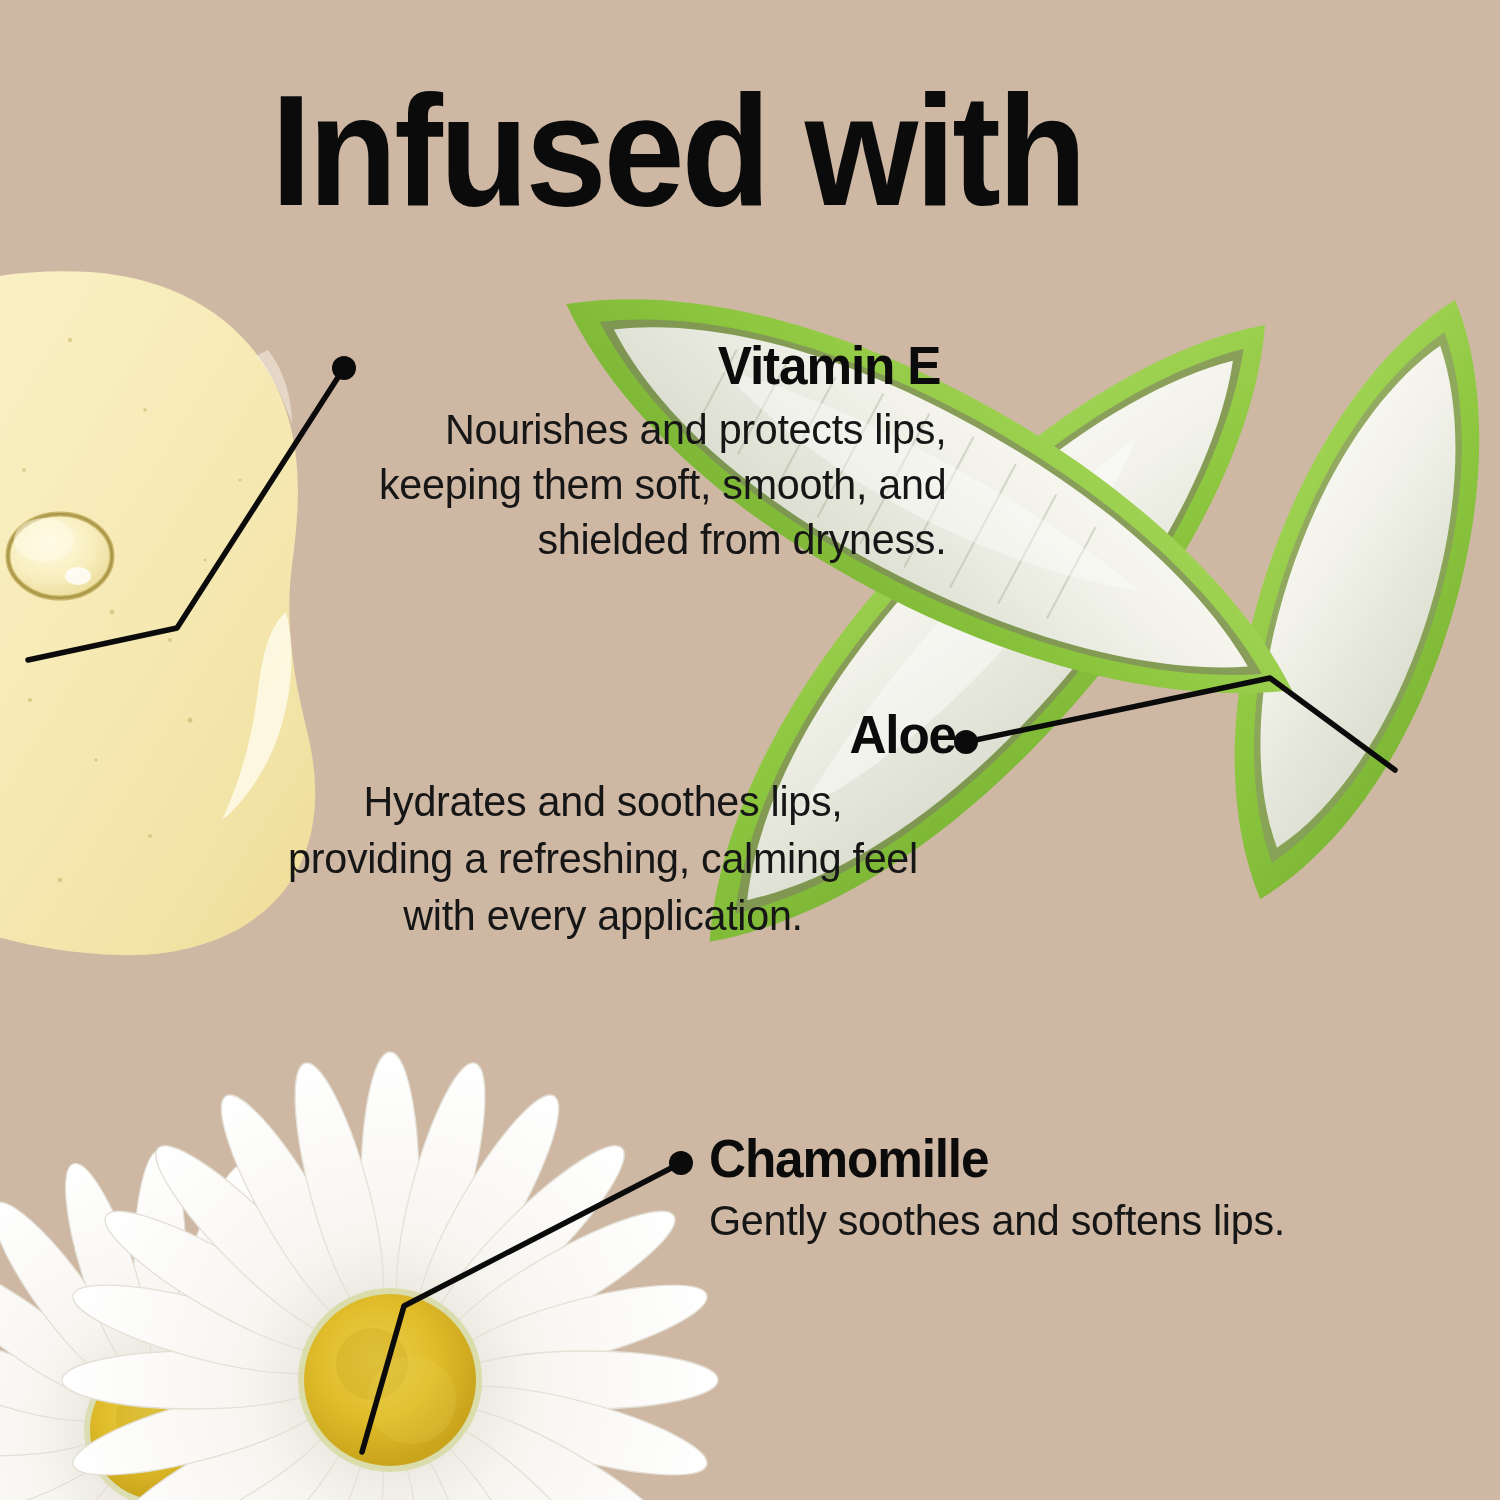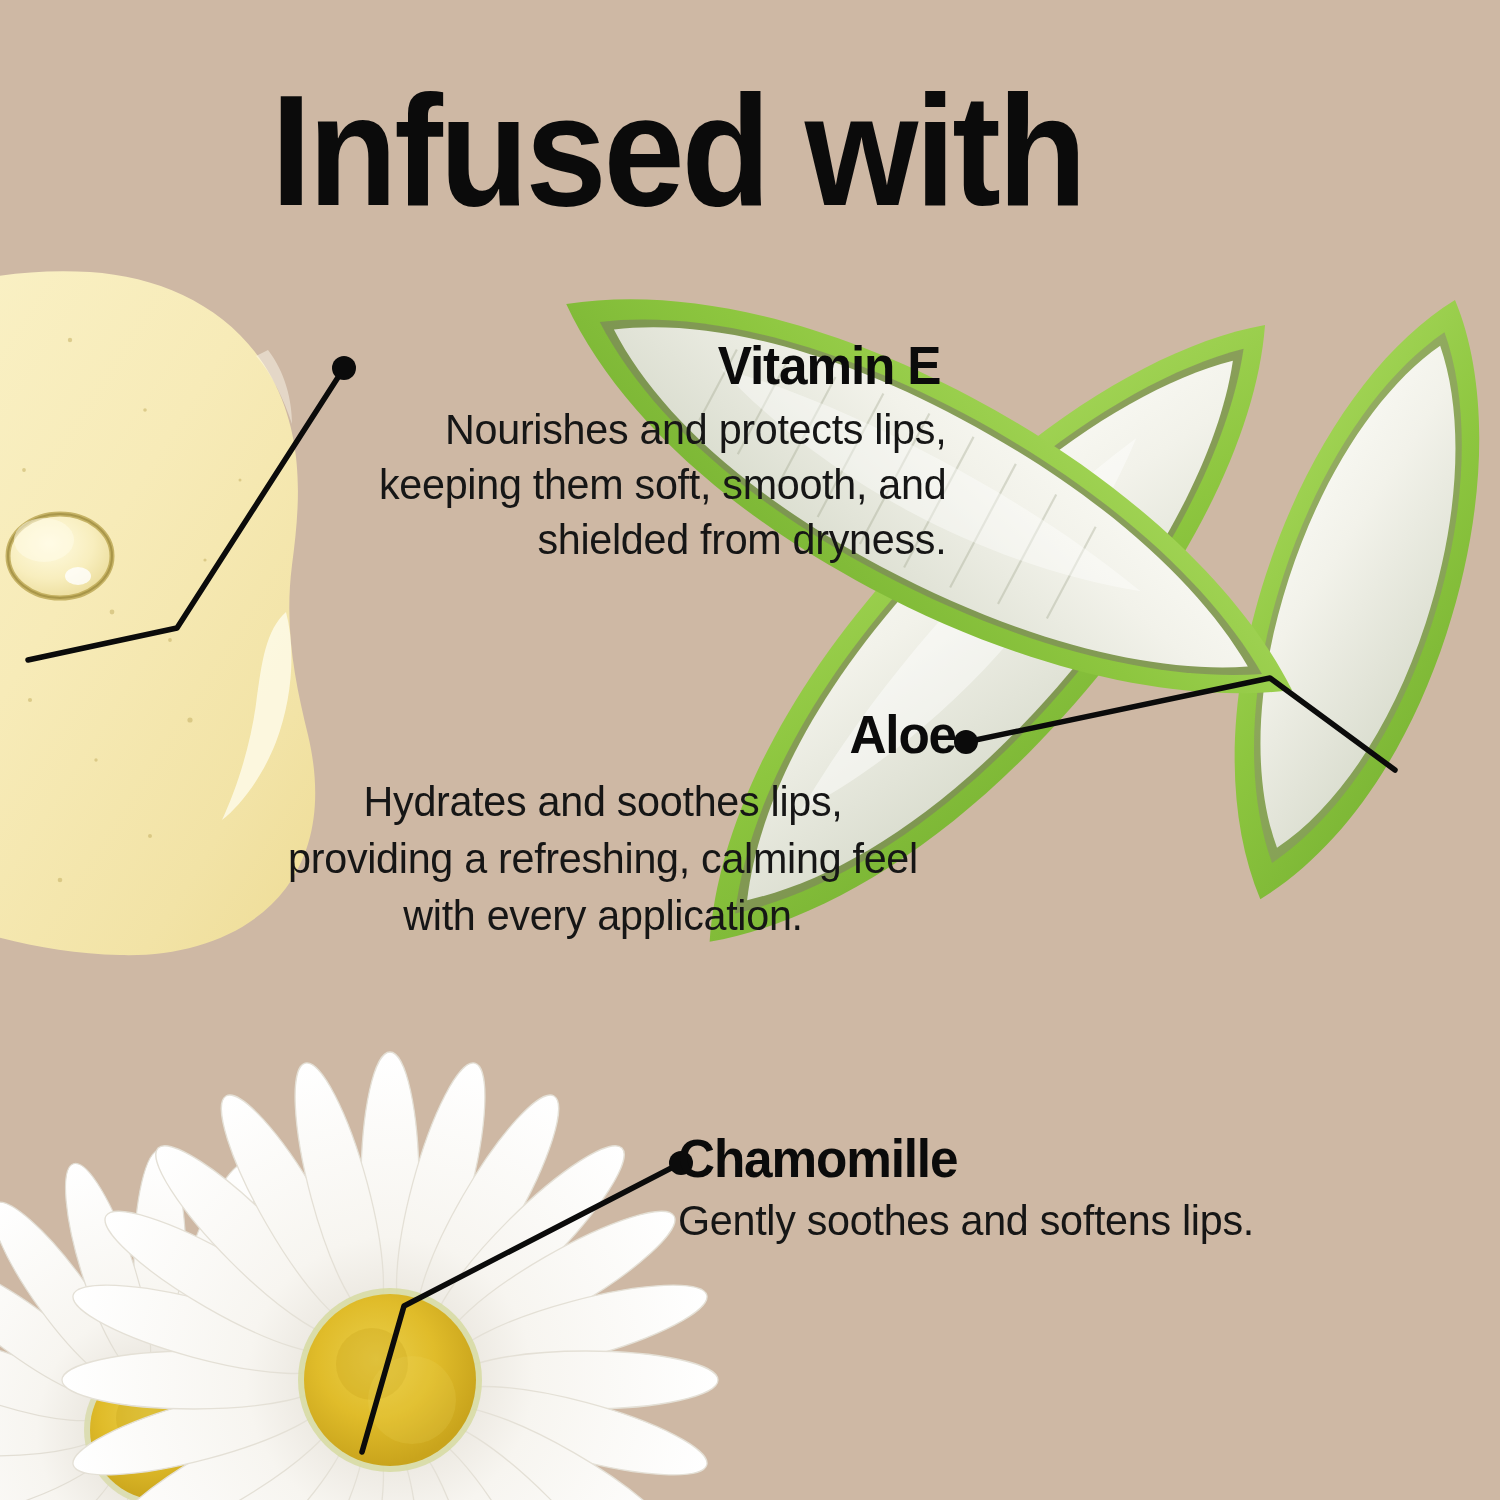--- a/index.html
+++ b/index.html
@@ -73,21 +73,21 @@
     width: 706px;
     text-align: center;
     transform-origin: center top;
     margin-top: 21px;
   }
   #callout-aloe .heading { font-size: 54px; line-height: 62px; text-align: right; transform-origin: right center; padding-right: 0px; }
   #callout-aloe .body { font-size: 43px; line-height: 57px; margin-top: 8px; transform-origin: center center; }
 
   
   #callout-chamomille {
-    left: 678px; top: 1127px;
+    left: 709px; top: 1127px;
     text-align: left;
     transform-origin: left top;
   }
   #callout-chamomille .heading { font-size: 54px; line-height: 62px; transform-origin: left center; }
   #callout-chamomille .body { font-size: 43px; line-height: 55px; margin-top: 4px; transform-origin: left center; }
 
   
   .leaders { position: absolute; inset: 0; width: 1500px; height: 1500px; }
 </style>
 </head>

